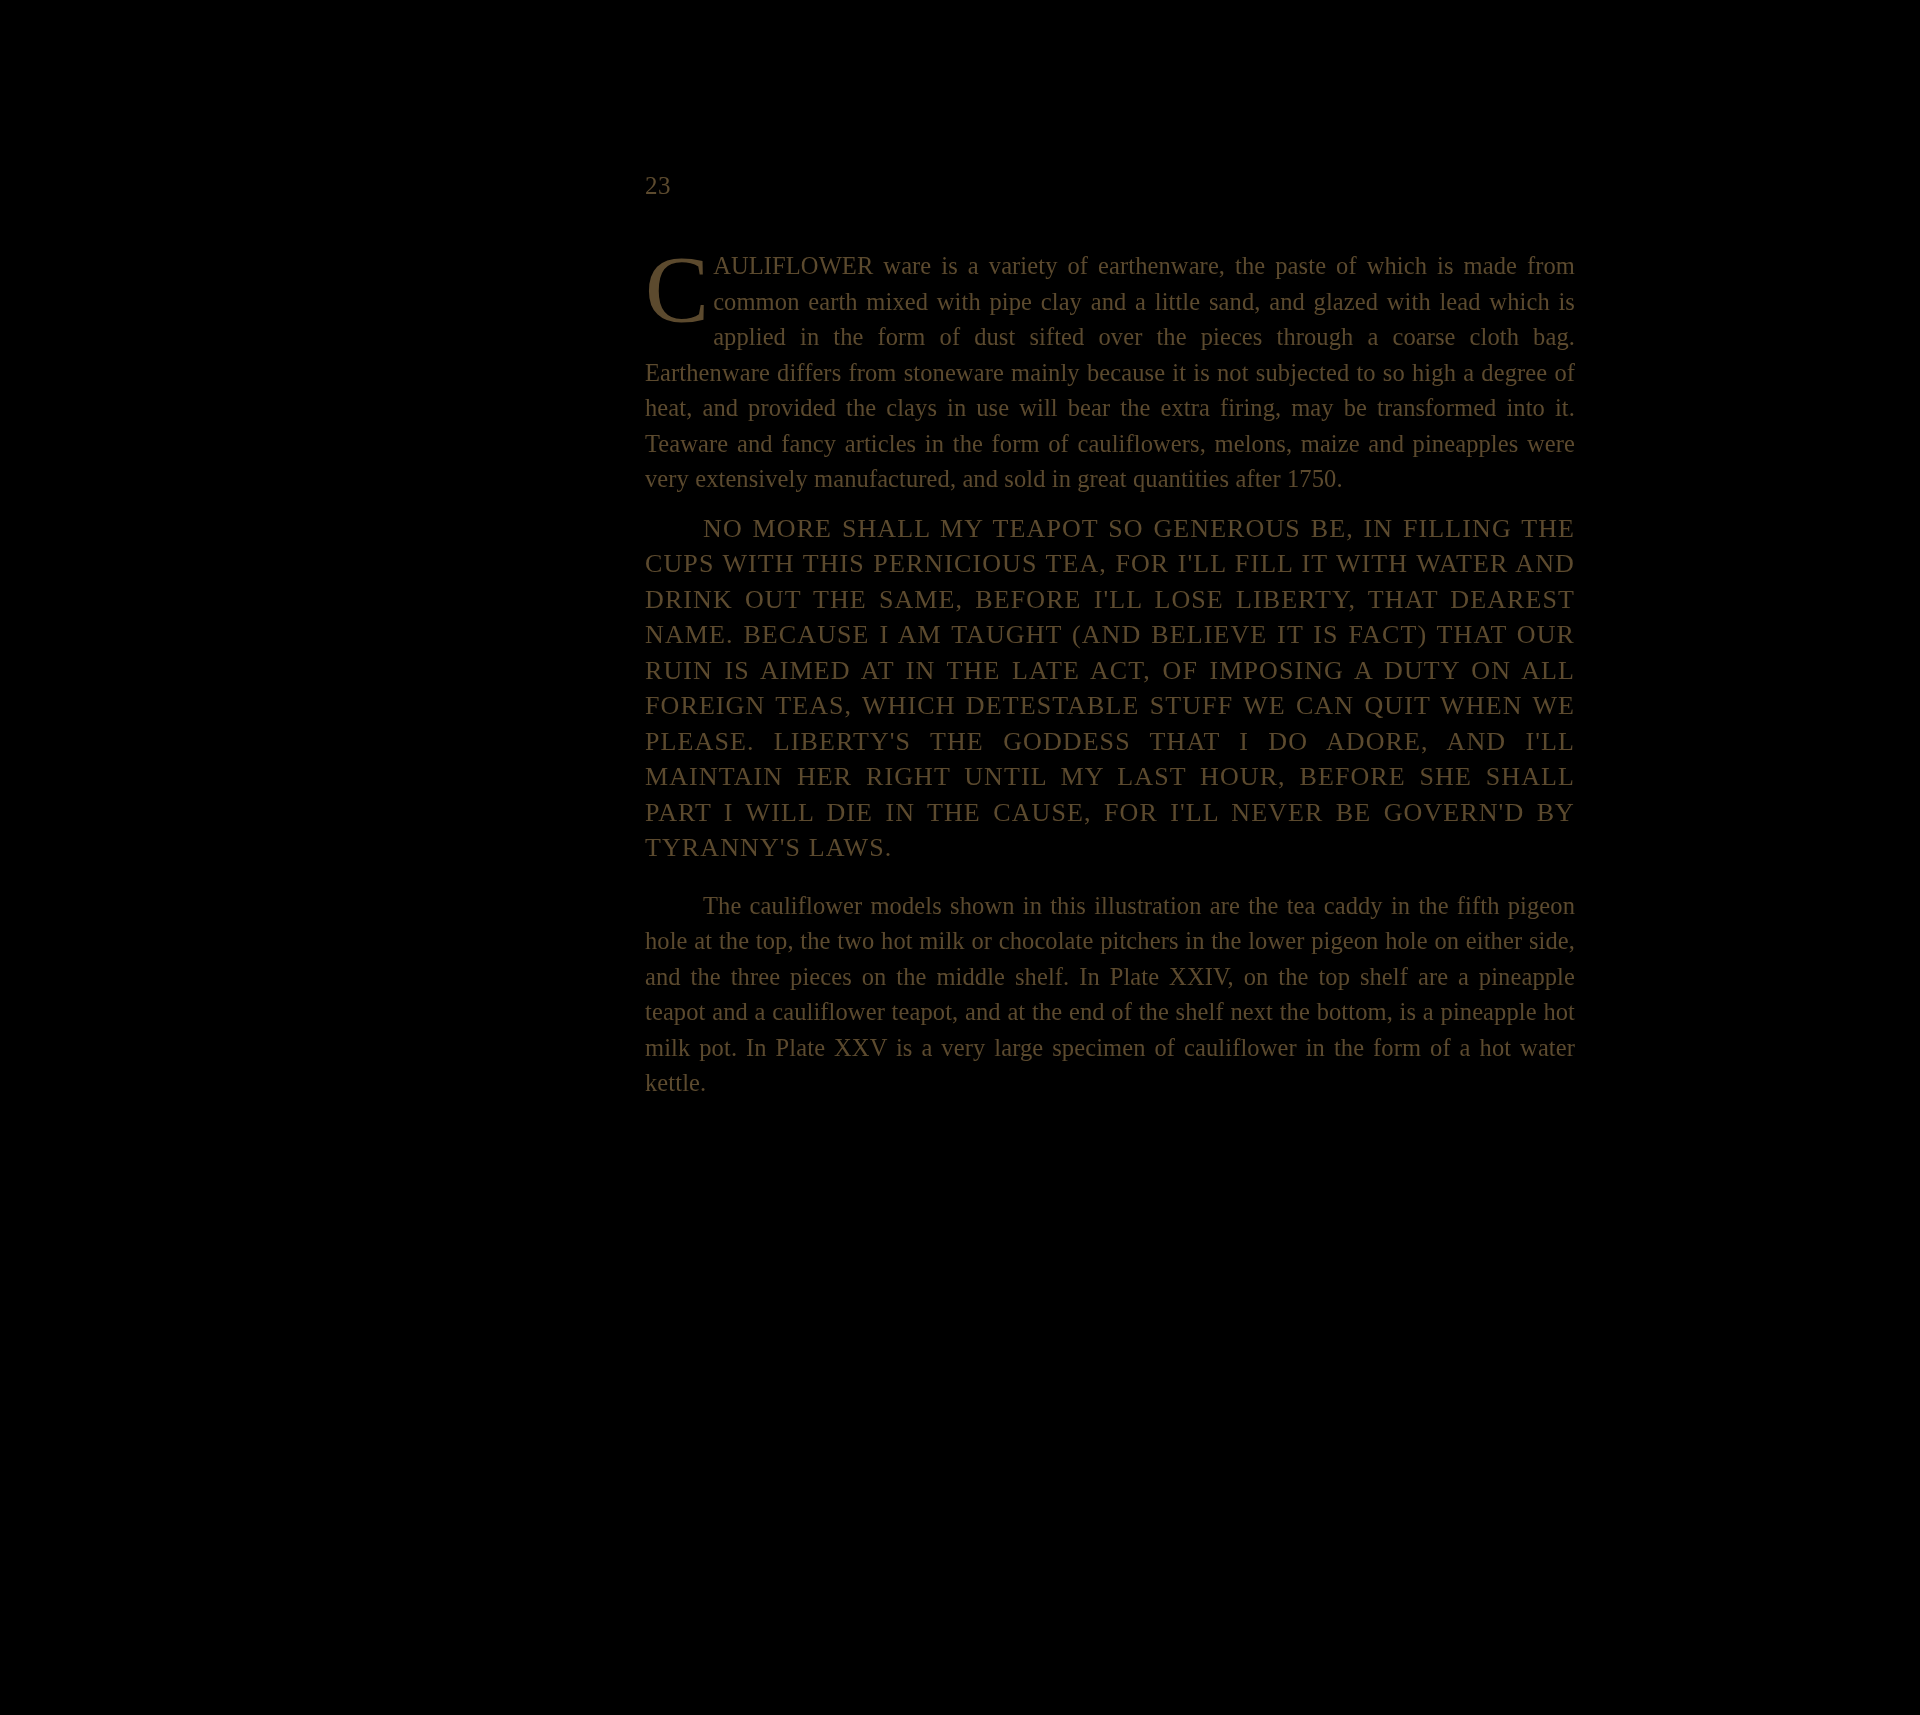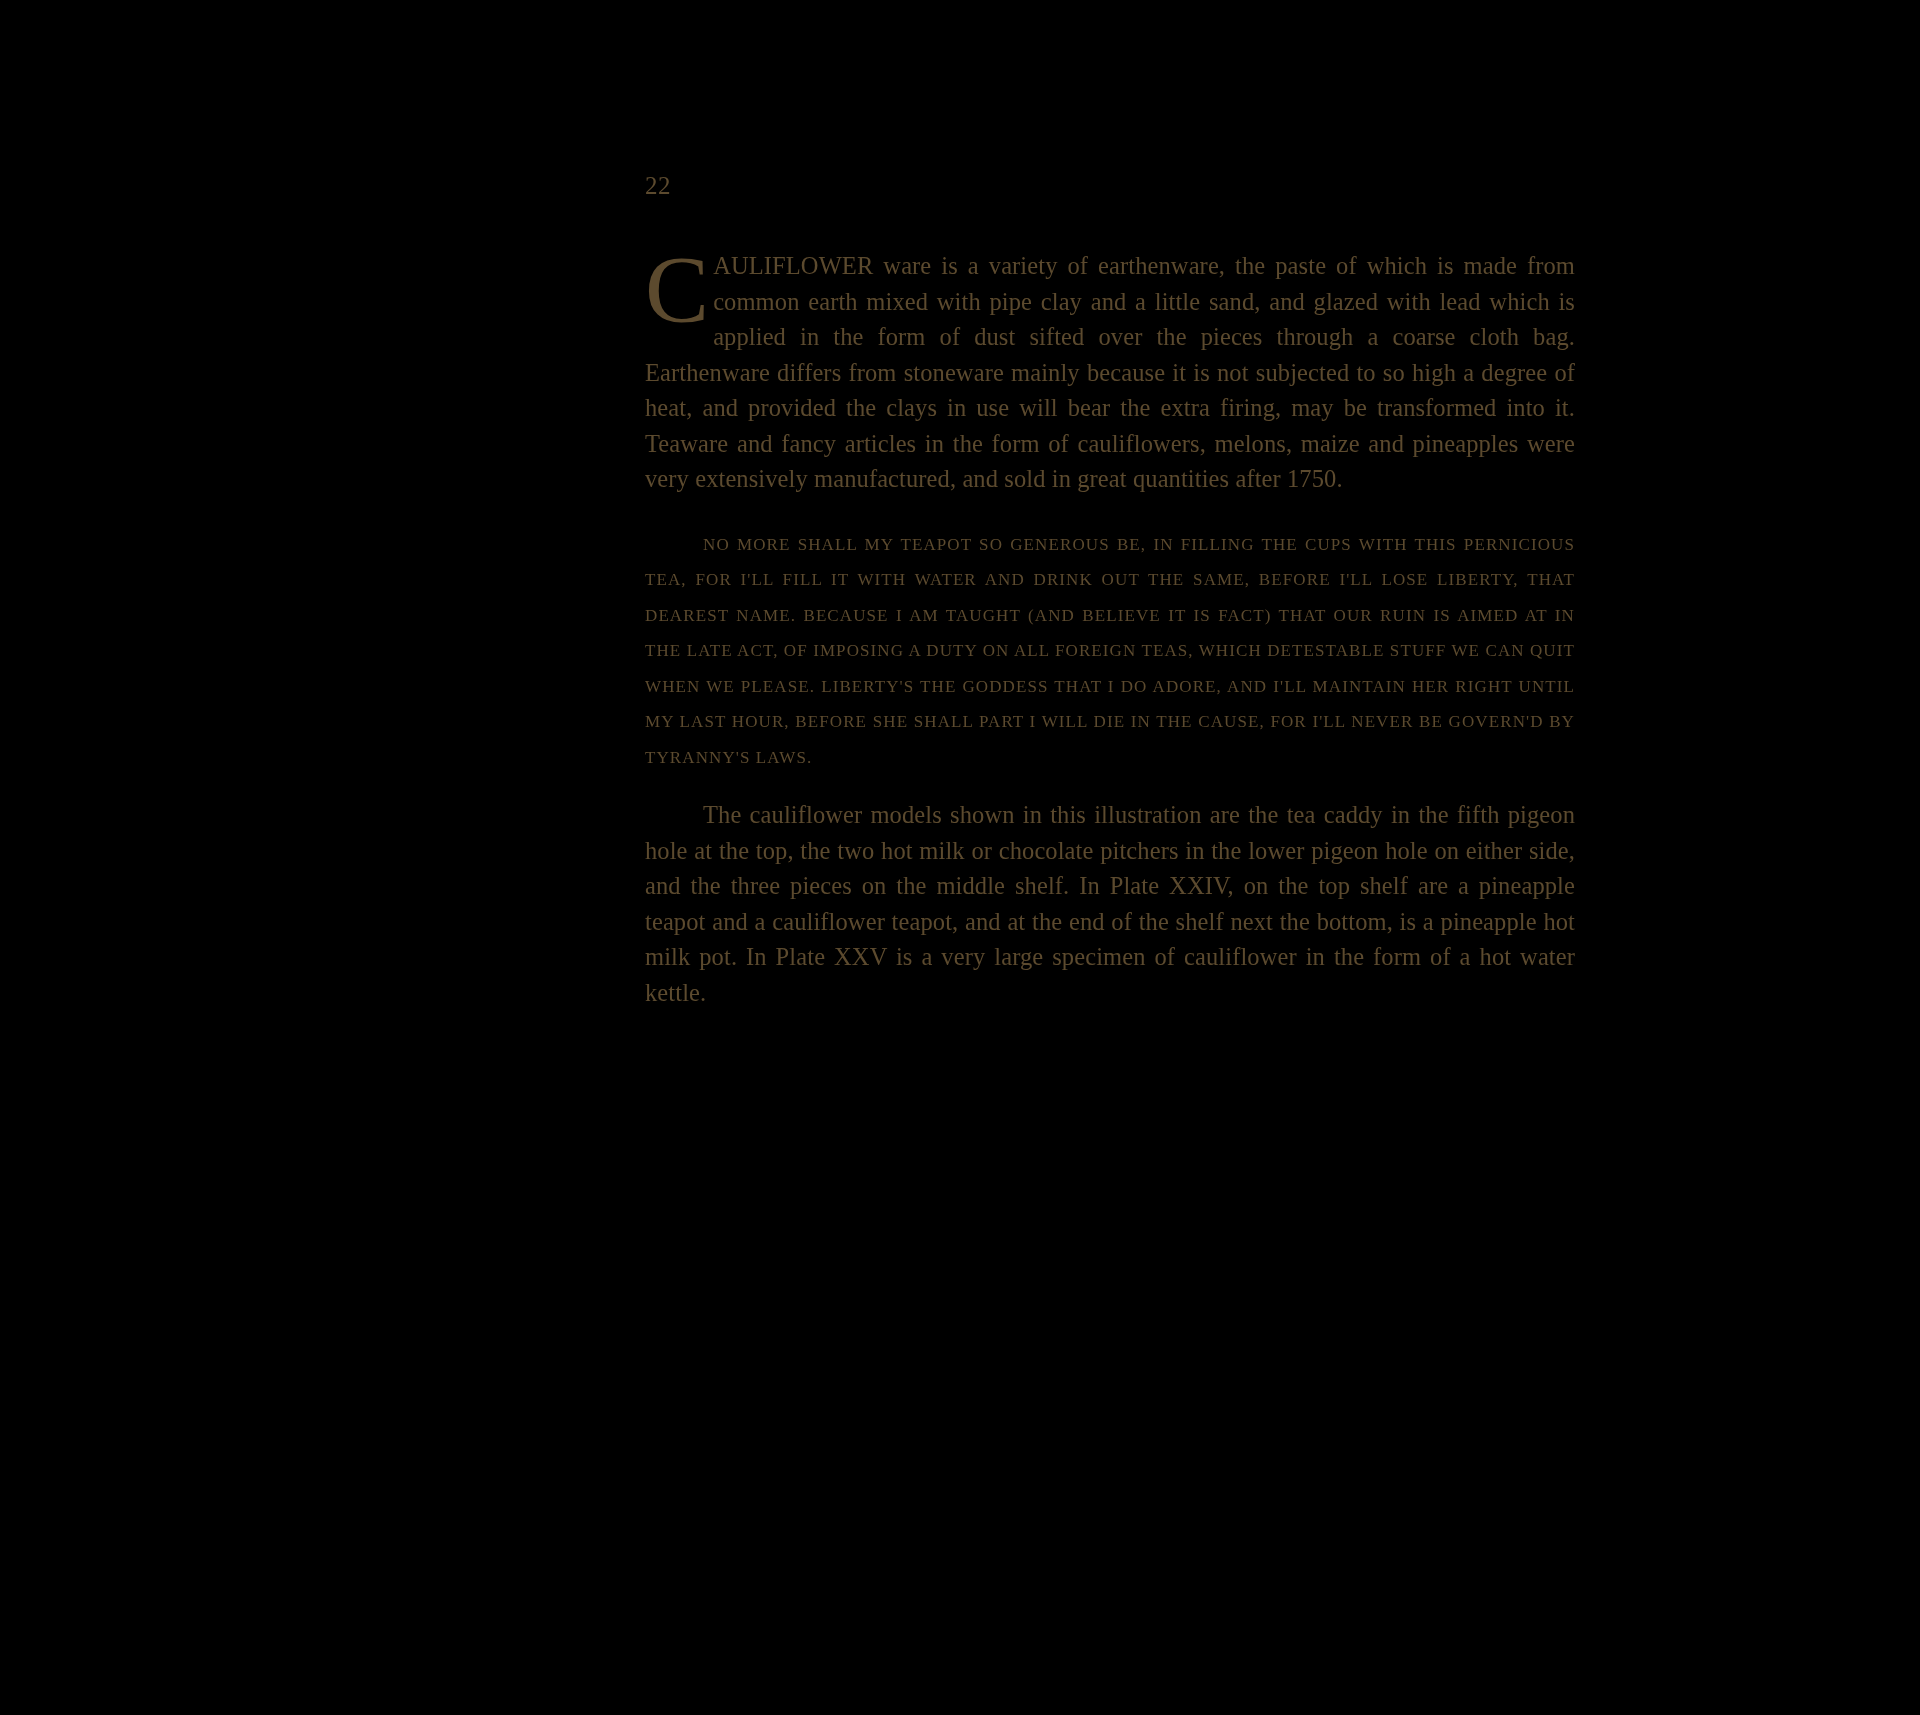--- a/index.html
+++ b/index.html
@@ -70,43 +70,43 @@
   .dropcap {
     float: left;
     font-family: "Liberation Serif", serif;
     font-size: 96px;
     line-height: 80px;
     padding: 2px 4px 0 0;
     color: #5c4a2e;
     font-weight: normal;
   }
   .verse {
-    margin-top: 30px;
+    margin-top: 14px;
     margin-bottom: 22px;
     font-variant: small-caps;
     text-transform: uppercase;
-    font-size: 17px;
+    font-size: 26px;
     line-height: 35.5px;
     letter-spacing: 1.1px;
     text-align: justify;
     text-indent: 58px;
     color: #5c4a2e;
   }
   .indent {
     text-indent: 58px;
   }
 </style>
 </head>
 <body>
 
 <div class="page">
   <div class="text-col">
 
     <div class="running-head">
-      <div class="folio">22</div>
+      <div class="folio">23</div>
     </div>
 
     <p class="body-para"><span class="dropcap">C</span><span>AULIFLOWER ware is a variety of earthenware, the paste of which is made from common earth mixed with pipe clay and a little sand, and glazed with lead which is applied in the form of dust sifted over the pieces through a coarse cloth bag. Earthenware differs from stoneware mainly because it is not subjected to so high a degree of heat, and provided the clays in use will bear the extra firing, may be transformed into it. Teaware and fancy articles in the form of cauliflowers, melons, maize and pineapples were very extensively manufactured, and sold in great quantities after 1750.</span></p>
 
     <p class="verse">No more shall my teapot so generous be, in filling the cups with this pernicious tea, for I'll fill it with water and drink out the same, before I'll lose liberty, that dearest name. Because I am taught (and believe it is fact) that our ruin is aimed at in the late act, of imposing a duty on all foreign teas, which detestable stuff we can quit when we please. Liberty's the goddess that I do adore, and I'll maintain her right until my last hour, before she shall part I will die in the cause, for I'll never be govern'd by tyranny's laws.</p>
 
     <p class="body-para indent">The cauliflower models shown in this illustration are the tea caddy in the fifth pigeon hole at the top, the two hot milk or chocolate pitchers in the lower pigeon hole on either side, and the three pieces on the middle shelf. In Plate XXIV, on the top shelf are a pineapple teapot and a cauliflower teapot, and at the end of the shelf next the bottom, is a pineapple hot milk pot. In Plate XXV is a very large specimen of cauliflower in the form of a hot water kettle.</p>
 
   </div>
 </div>

